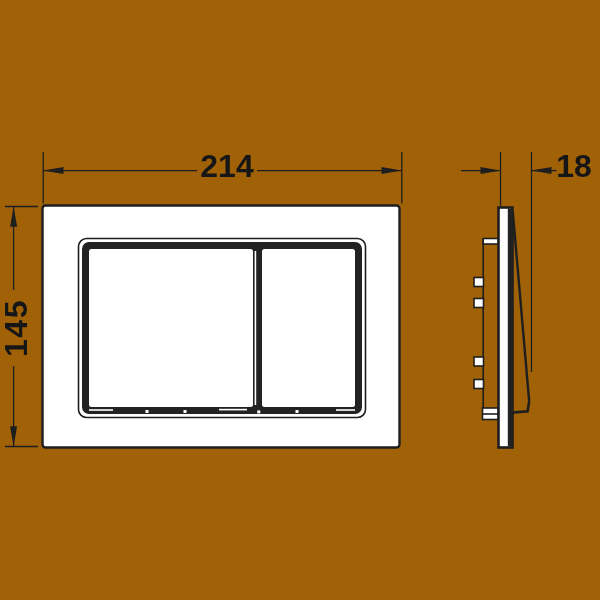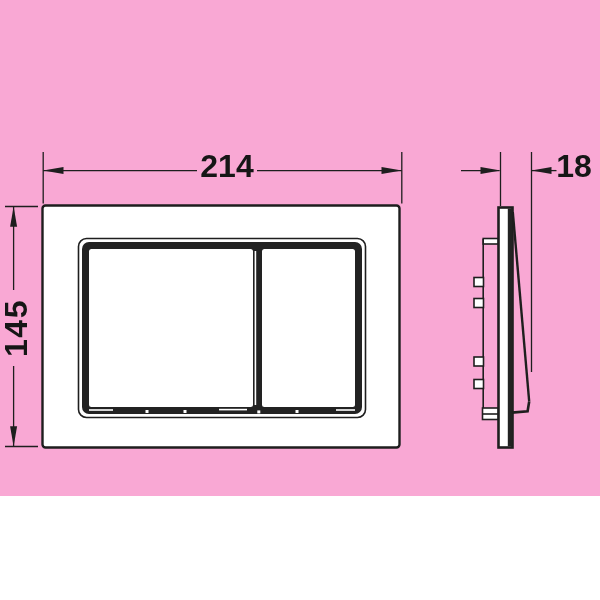--- a/index.html
+++ b/index.html
@@ -1,16 +1,16 @@
 <!DOCTYPE html>
 <html><head>
 <meta charset="utf-8">
 <style>
   html,body{margin:0;padding:0;background:#ffffff;}
-  .stage{position:relative;width:600px;height:496px;background:#f9a8d4;overflow:hidden;}
+  .stage{position:relative;width:600px;height:600px;background:#a16207;overflow:hidden;}
   svg{display:block;}
   .thin{stroke:#1e1e1e;stroke-width:1.3;fill:none;stroke-linecap:butt;}
   .med{stroke:#1e1e1e;stroke-width:1.6;fill:none;}
   .thick{stroke:#1e1e1e;stroke-width:2.4;fill:none;}
   .thick2{stroke:#1e1e1e;stroke-width:2.6;fill:none;}
   .fillw{fill:#ffffff;}
   .filld{fill:#222222;stroke:none;}
   .arrow{fill:#1e1e1e;stroke:none;}
   .dimtext{font-family:"Liberation Sans",sans-serif;font-size:32px;font-weight:700;fill:#161616;}
 </style>

